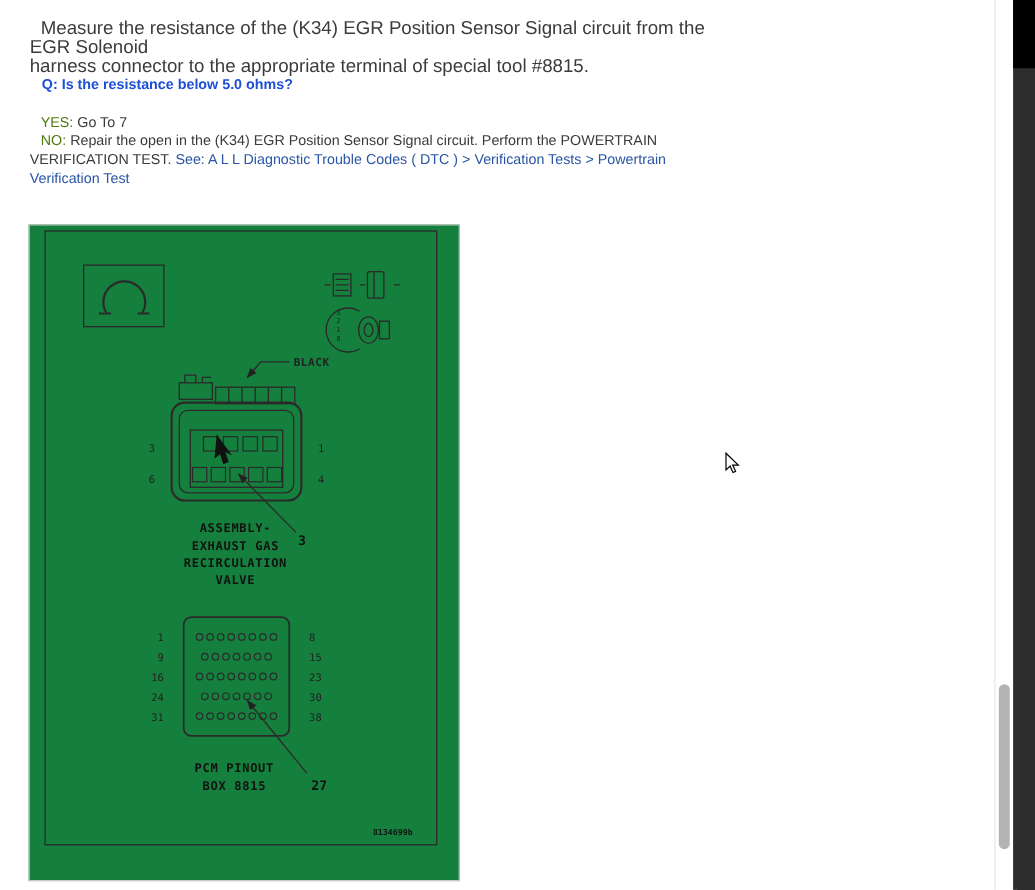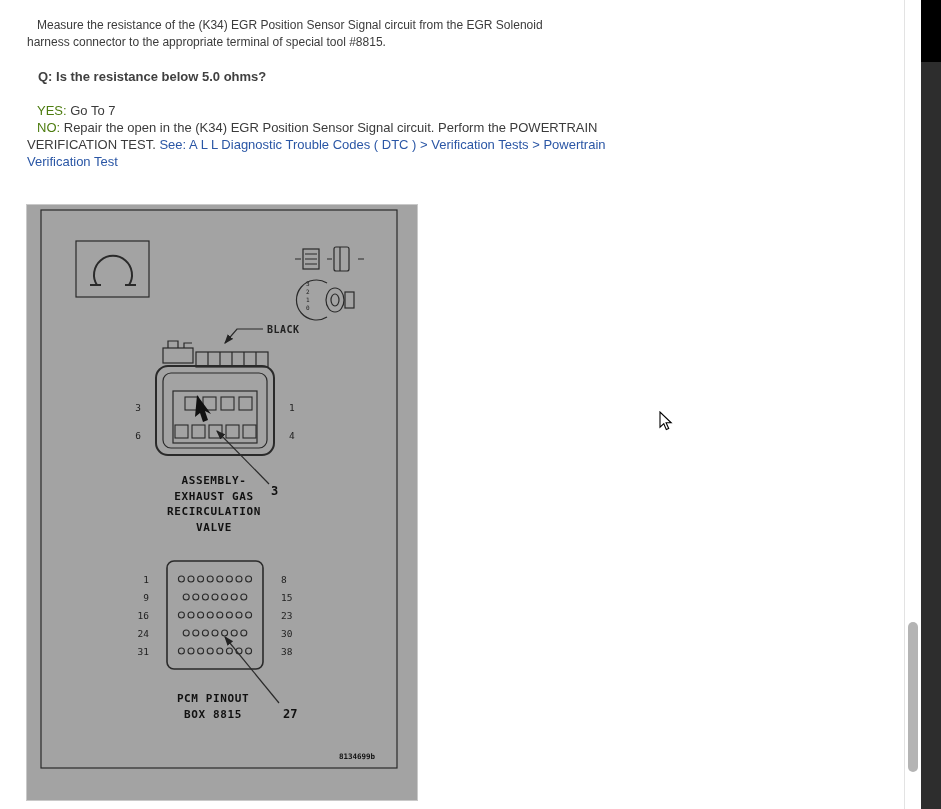--- a/index.html
+++ b/index.html
@@ -1,33 +1,33 @@
 <!DOCTYPE html>
 <html><head>
 <meta charset="utf-8">
 <style>
   html,body{margin:0;padding:0;background:#fff;}
   .screen{position:relative;width:941px;height:809px;background:#ffffff;overflow:hidden;
           font-family:"Liberation Sans",sans-serif;}
 
   
   .p1{position:absolute;left:27px;top:17px;width:625px;margin:0;
-      font-size:12px;line-height:17px;color:#3b3b3b;white-space:pre-line;text-indent:10px;}
+      font-size:17px;line-height:17px;color:#3b3b3b;white-space:pre-line;text-indent:10px;}
   .q{position:absolute;left:27px;top:68px;margin:0;
-     font-size:13px;line-height:17px;color:#404040;font-weight:bold;text-indent:11px;}
+     font-size:13px;line-height:17px;color:#1d4ed8;font-weight:bold;text-indent:11px;}
   .answers{position:absolute;left:27px;top:102px;width:625px;margin:0;
            font-size:13px;line-height:17px;color:#3b3b3b;}
   .yes-line,.no-line{text-indent:10px;}
   .b{font-weight:normal;color:#4d7c0f;}
   .pre{white-space:pre-line;}
   .link{color:#2a56a5;text-decoration:none;white-space:pre-line;cursor:pointer;}
 
   
   .figure{position:absolute;left:26px;top:204px;width:392px;height:597px;
-          border:1px solid #c9c9c9;background:#a3a3a3;box-sizing:border-box;}
+          border:1px solid #c9c9c9;background:#15803d;box-sizing:border-box;}
   .figure-canvas{position:absolute;left:0;top:0;right:0;bottom:22px;}
   .figure-toolbar{position:absolute;left:0;right:0;bottom:0;height:22px;
                   background:#e9eef4;border-top:1px solid #cfd6dd;
                   display:flex;align-items:center;justify-content:space-between;
                   padding:0 9px 0 11px;box-sizing:border-box;}
   .toolbar-link{display:flex;align-items:center;gap:5px;color:#2a56a5;
                 font-size:12px;text-decoration:none;cursor:pointer;}
   .toolbar-link .ticon{display:inline-flex;}
 
   

